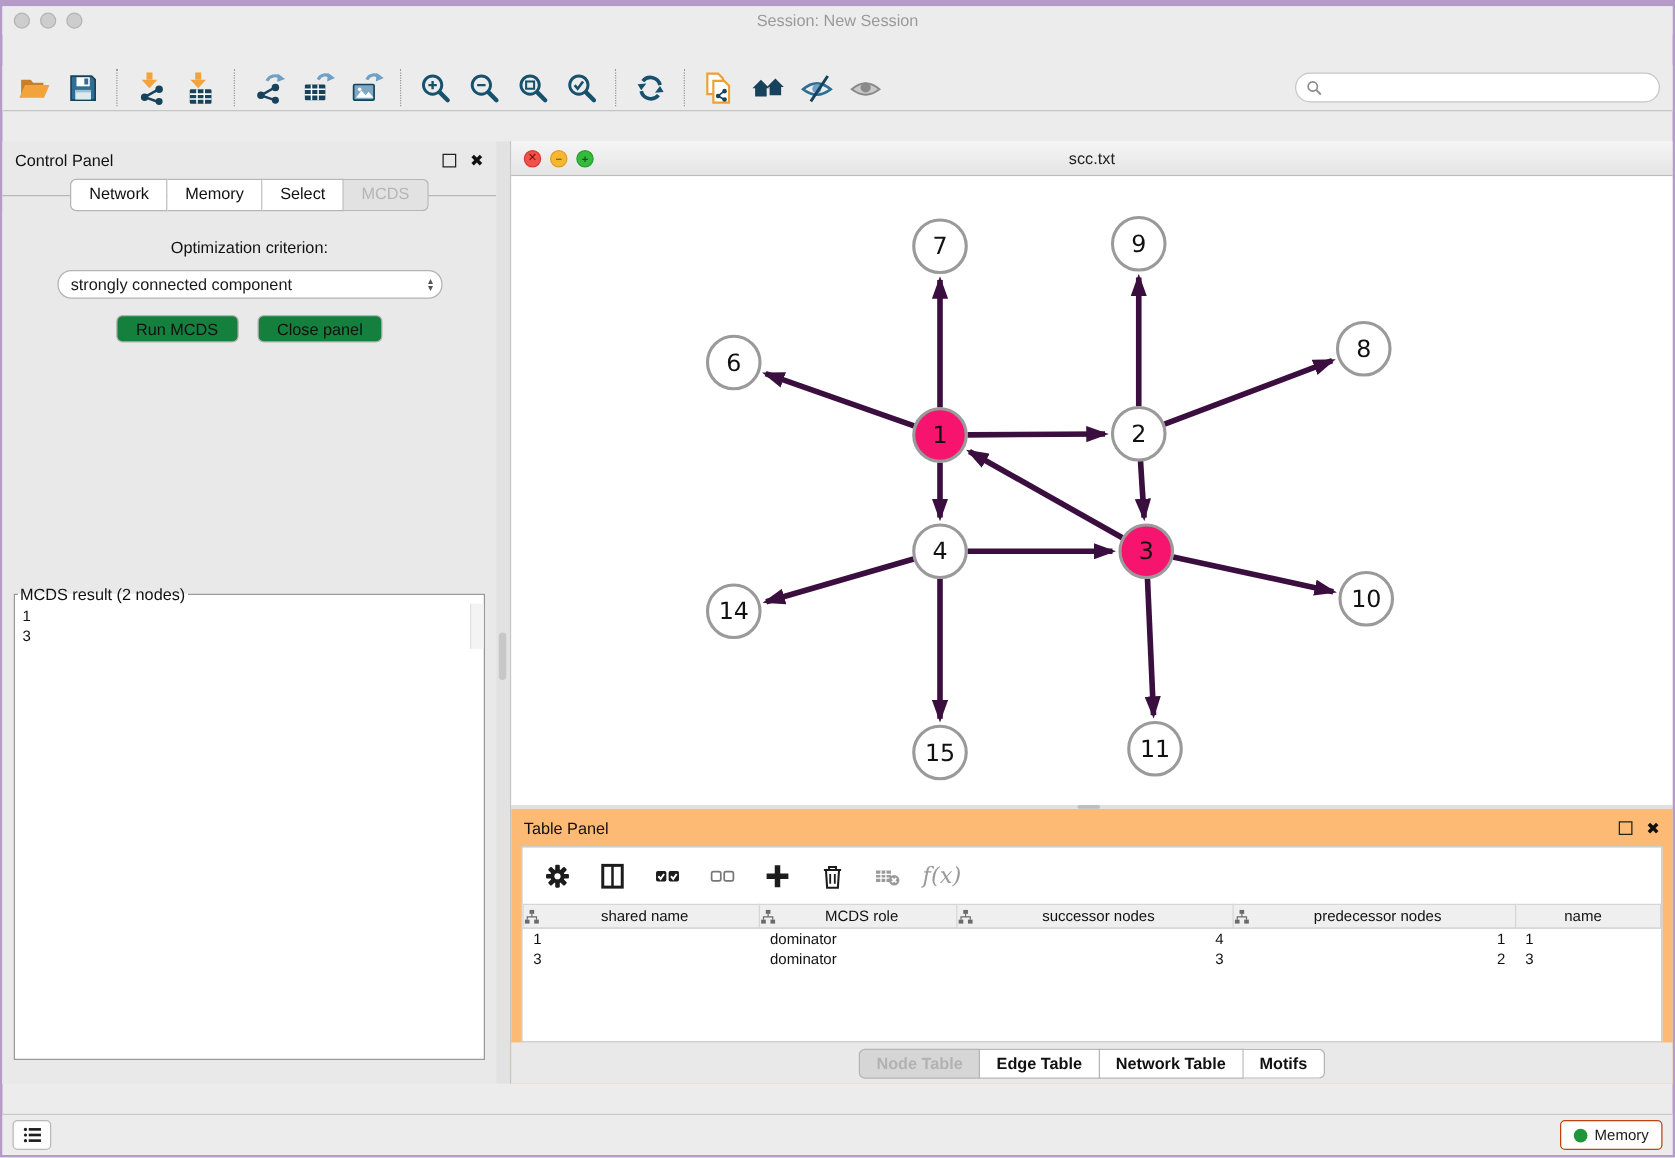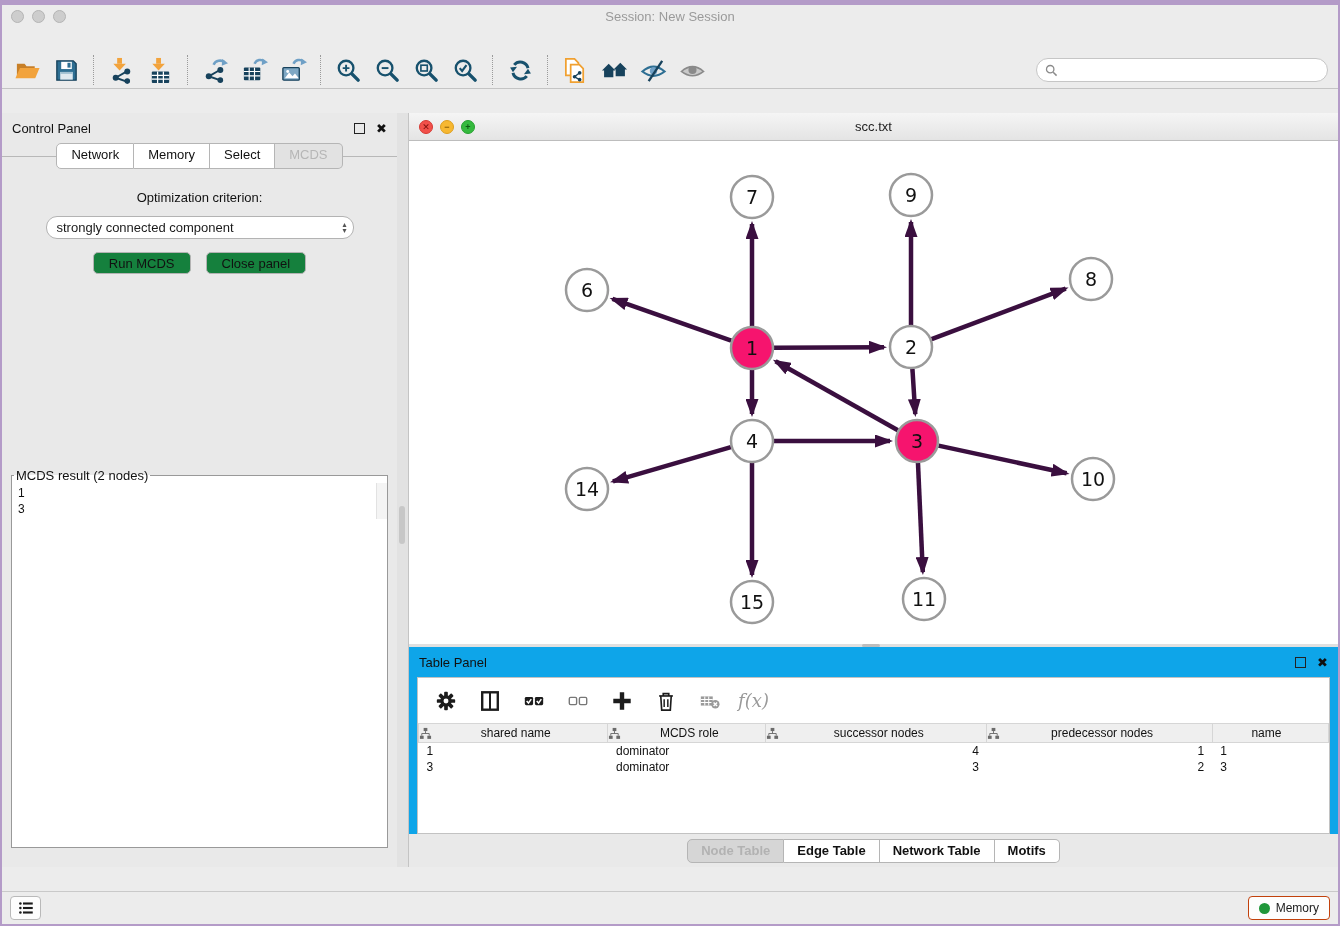--- a/index.html
+++ b/index.html
@@ -67,21 +67,21 @@
   .nl-yellow { background:#f7b831; border:1px solid #dd9f1f; color:#8a5d03; }
   .nl-green { background:#35ba3e; border:1px solid #27a030; color:#0d5c12; }
   .net-title { position:absolute; left:0; right:0; text-align:center; font-size:13px; color:#222; }
   .net-view { height:503px; background:#fff; position:relative; }
   .net-view svg { display:block; }
 
   .h-splitter { height:3px; background:#e0e0e0; position:relative; }
   .h-thumb { position:absolute; left:453px; top:0; width:18px; height:3px; background:#bdbdbd; border-radius:2px; }
 
   
-  .table-panel { flex:1; background:#0ea5e9; display:flex; flex-direction:column; min-height:0; }
+  .table-panel { flex:1; background:#fdba74; display:flex; flex-direction:column; min-height:0; }
   .table-container { flex:1; margin:0 8px; background:#fff; border:1px solid #c2c2c2; overflow:hidden; display:flex; flex-direction:column; }
   .tbl-toolbar { height:45px; display:flex; align-items:center; gap:21px; padding-left:16px; }
   .tti { width:23px; height:23px; display:flex; align-items:center; justify-content:center; cursor:pointer; }
   .tti svg { width:22px; height:22px; }
   .fx { font-family:"DejaVu Serif","Liberation Serif",serif; font-style:italic; font-size:18px; color:#9a9a9a; }
   table.datatable { border-collapse:collapse; table-layout:fixed; }
   table.datatable th { background:#efefef; border:1px solid #d6d6d6; height:19px; font-size:12px; font-weight:normal; color:#111; padding:0; }
   .th-inner { display:flex; align-items:center; padding:0 0; }
   .th-inner svg { width:13px; height:13px; flex:none; }
   .th-label { flex:1; text-align:center; padding-right:8px; }

